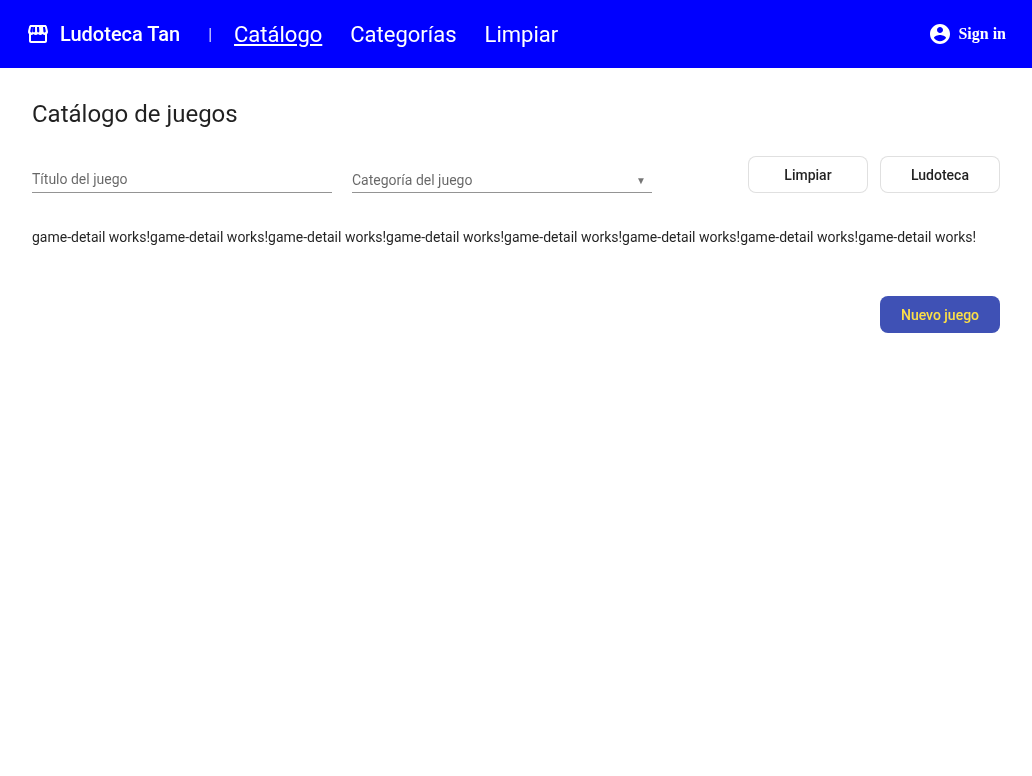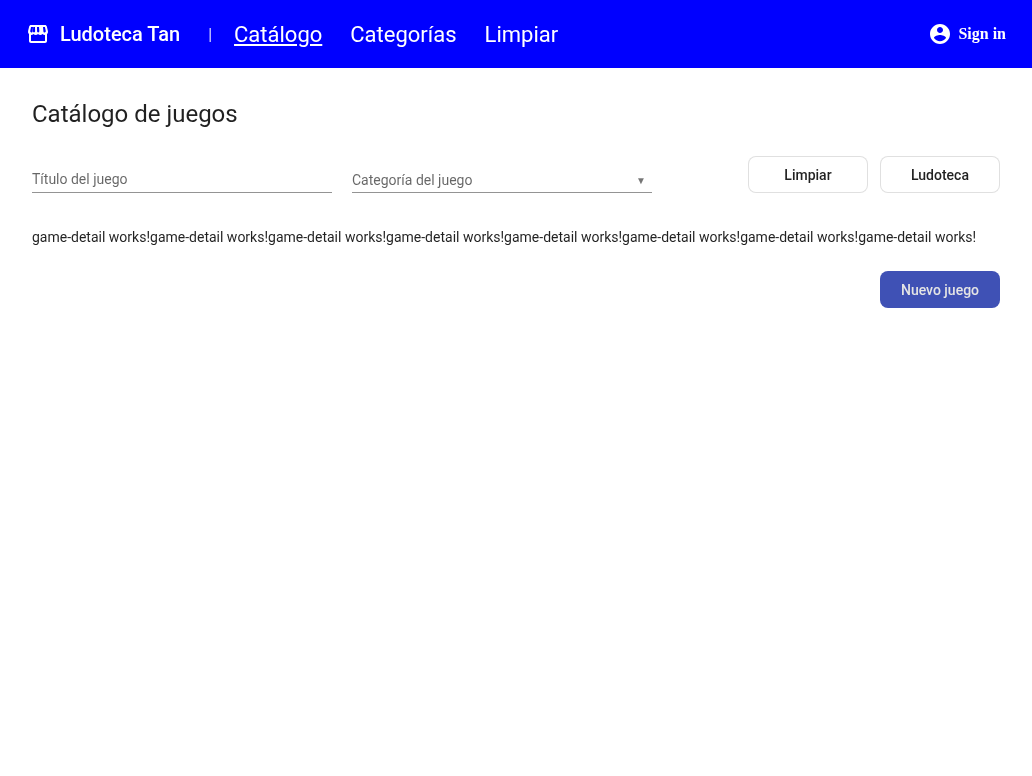--- a/index.html
+++ b/index.html
@@ -129,25 +129,25 @@
       font-family: inherit;
     }
     .btn-stroked {
       background: #fff;
       border: 1px solid rgba(0,0,0,0.12);
       color: rgba(0,0,0,0.87);
     }
     .btn-flat {
       background: #3f51b5;
       border: none;
-      color: #e5e5e5;
+      color: #fde047;
     }
     .game-list {
       font-size: 14px;
-      margin-bottom: 23px;
+      margin-bottom: 48px;
       line-height: 1.5;
     }
     .bottom-row {
       display: flex;
       justify-content: flex-end;
     }
   </style>
 </head>
 <body>
 

